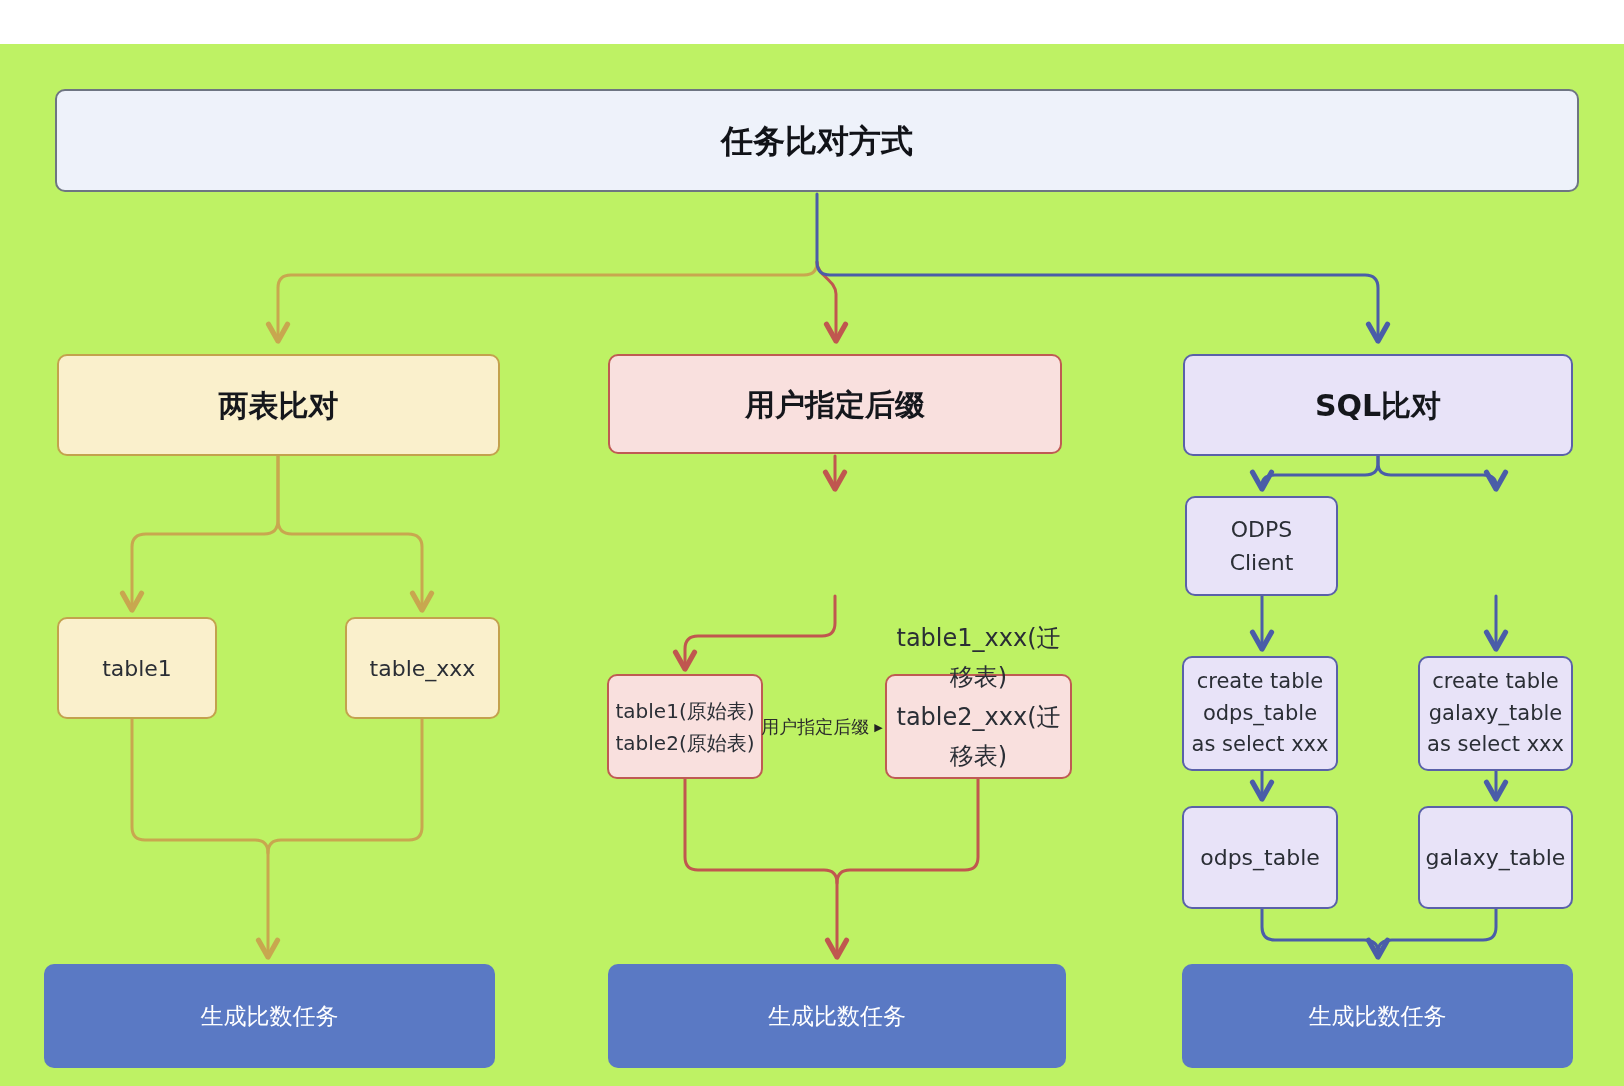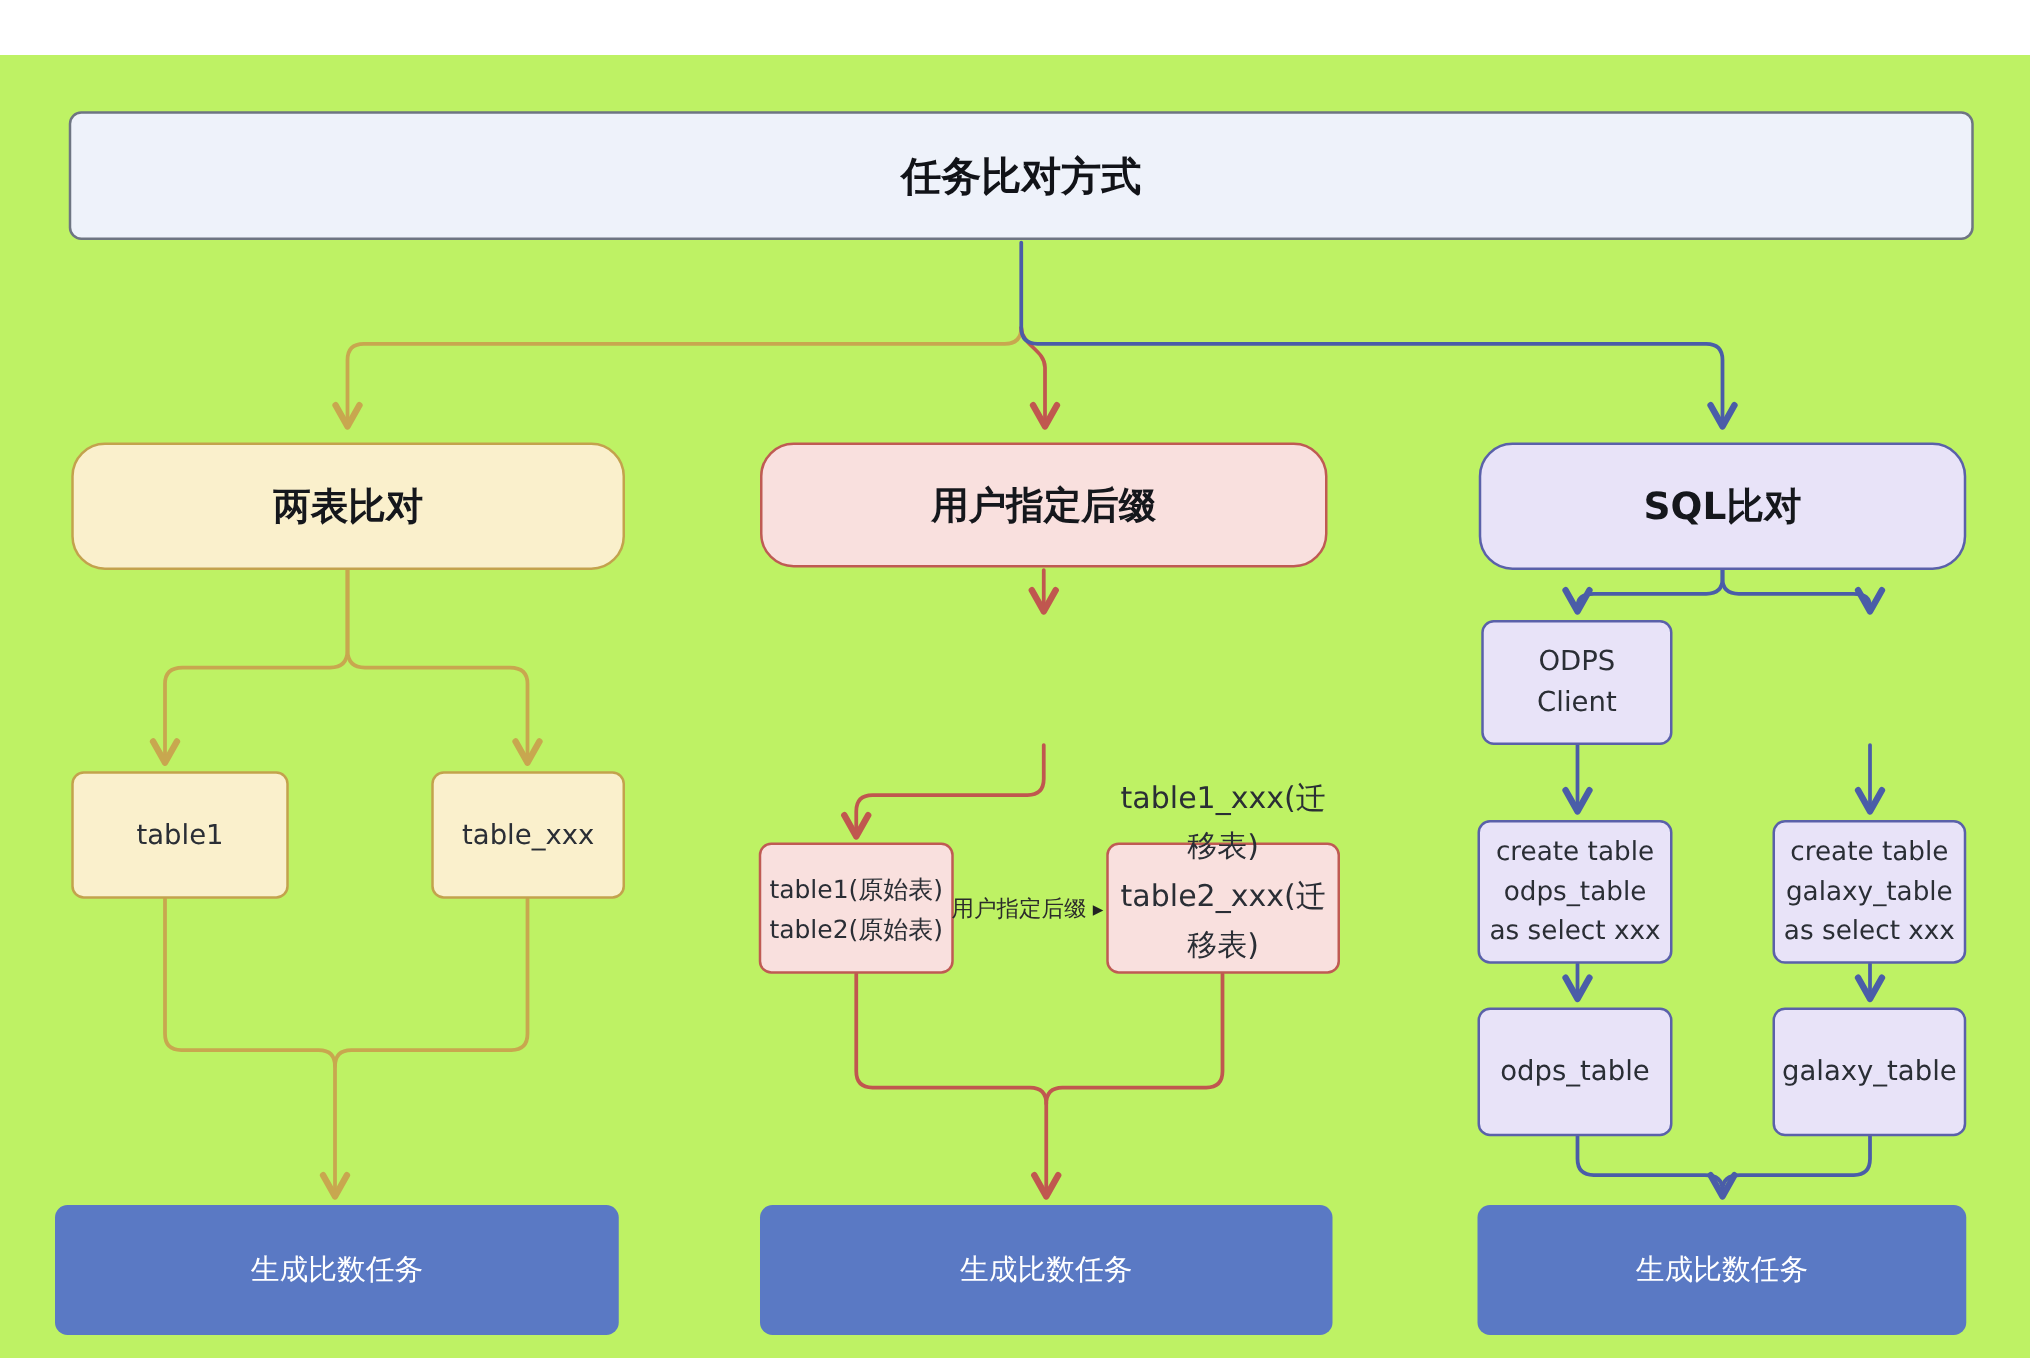--- a/index.html
+++ b/index.html
@@ -21,21 +21,21 @@
     color:#2a2e35;
     line-height:1.5;
   }
   .title-box{
     background:#eef2fa;border:2.5px solid #6e7582;
     font-size:32px;font-weight:700;color:#111318;
   }
   .yellow{background:#faf0cc;border:2.5px solid #c3a24d;}
   .red{background:#f9e0de;border:2.5px solid #bf5b53;}
   .purple{background:#e8e3f8;border:2.5px solid #5a61a9;}
-  .hdr{font-size:30px;font-weight:700;color:#15171c;border-radius:27px;}
+  .hdr{font-size:30px;font-weight:700;color:#15171c;}
   .t22{font-size:22px;}
   .t24{font-size:24px;}
   .t21{font-size:21px;line-height:1.5;}
   .t20{font-size:20px;line-height:1.6;}
   .t19{font-size:24px;line-height:1.65;justify-content:flex-end;}
   .action{
     background:#5a79c4;border:none;color:#ffffff;font-size:23px;
   }
   .suffix{
     position:absolute;display:flex;align-items:center;justify-content:center;
@@ -92,21 +92,21 @@
     </g>
   </svg>
 
   <div class="node title-box" style="left:55px;top:45px;width:1524px;height:103px;">
     <span>任务比对方式</span>
   </div>
 
   <div class="node yellow hdr" style="left:57px;top:310px;width:443px;height:102px;">
     <span>两表比对</span>
   </div>
-  <div class="node yellow t22" style="left:57px;top:573px;width:174px;height:102px;">
+  <div class="node yellow t22" style="left:57px;top:573px;width:160px;height:102px;">
     <span>table1</span>
   </div>
   <div class="node yellow t22" style="left:345px;top:573px;width:155px;height:102px;">
     <span>table_xxx</span>
   </div>
   <div class="node action" style="left:44px;top:920px;width:451px;height:104px;">
     <span>生成比数任务</span>
   </div>
 
   <div class="node red hdr" style="left:608px;top:310px;width:454px;height:100px;">

